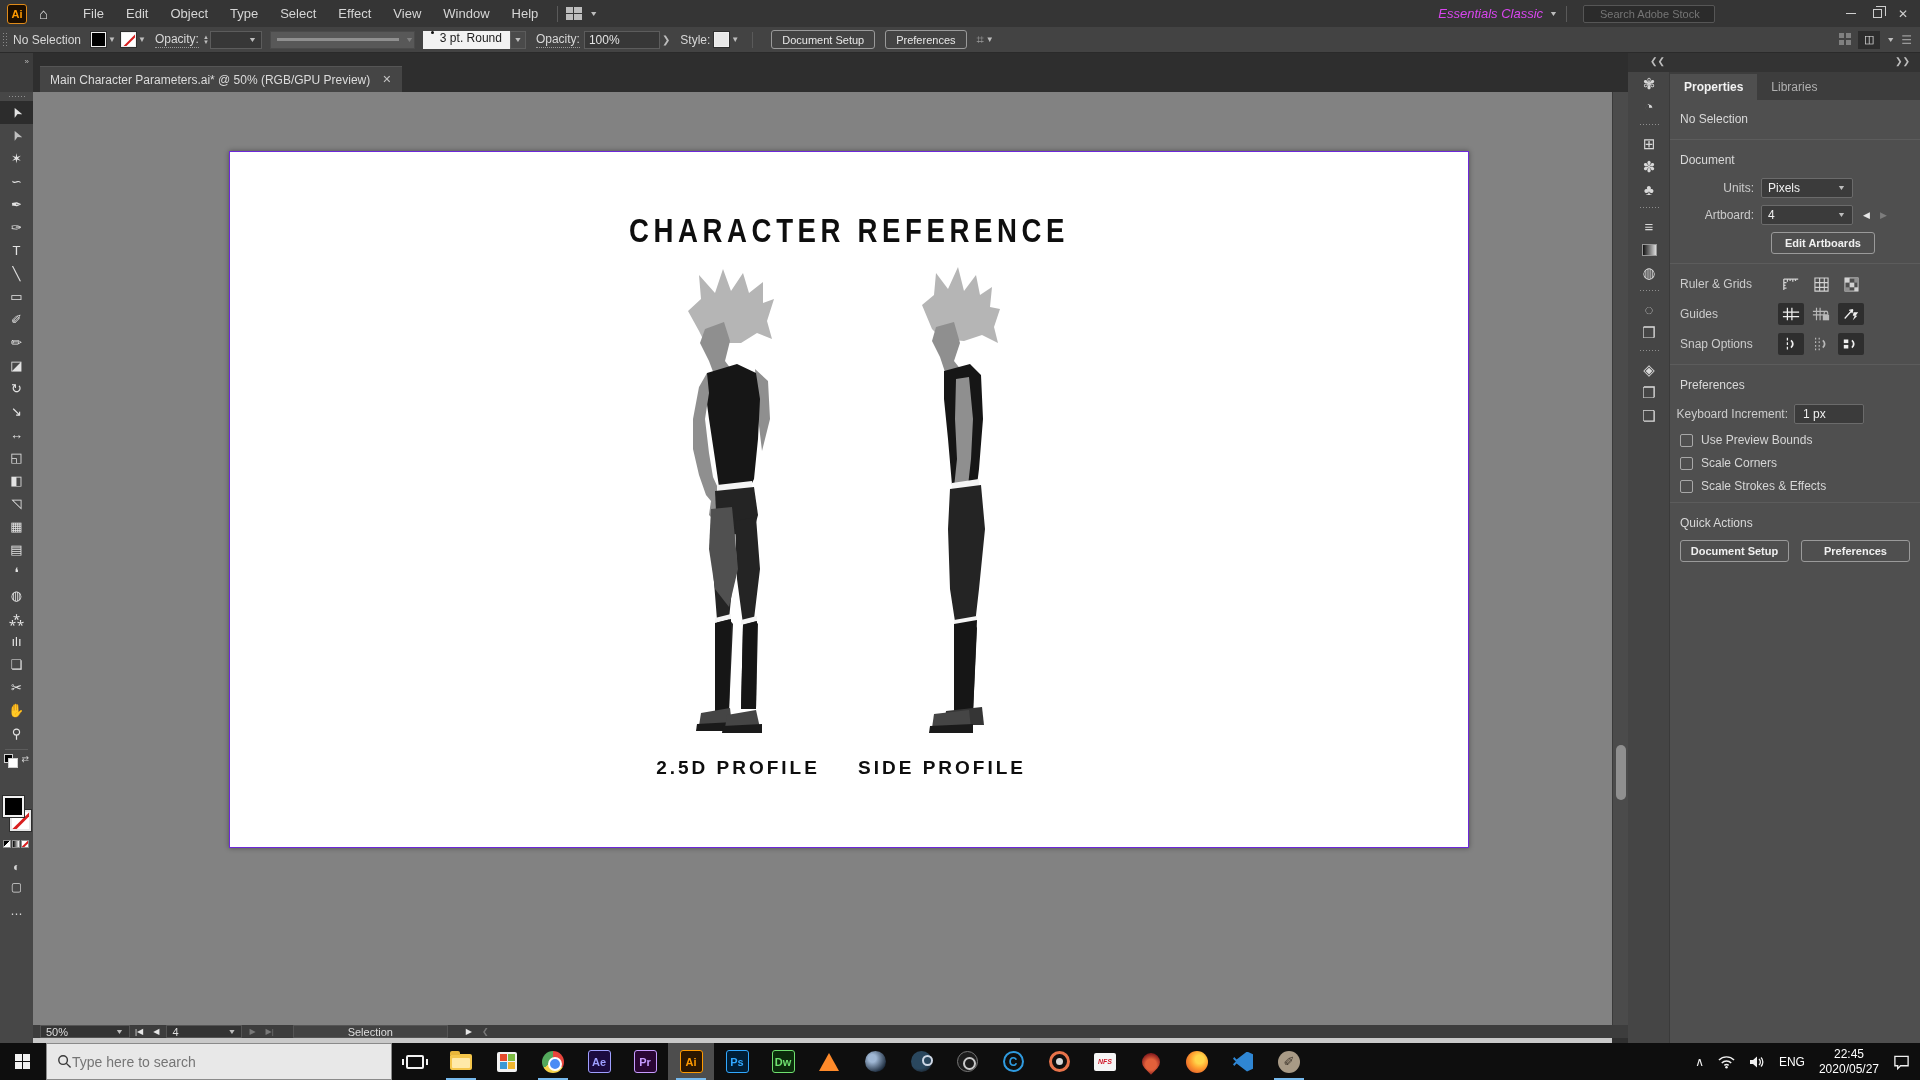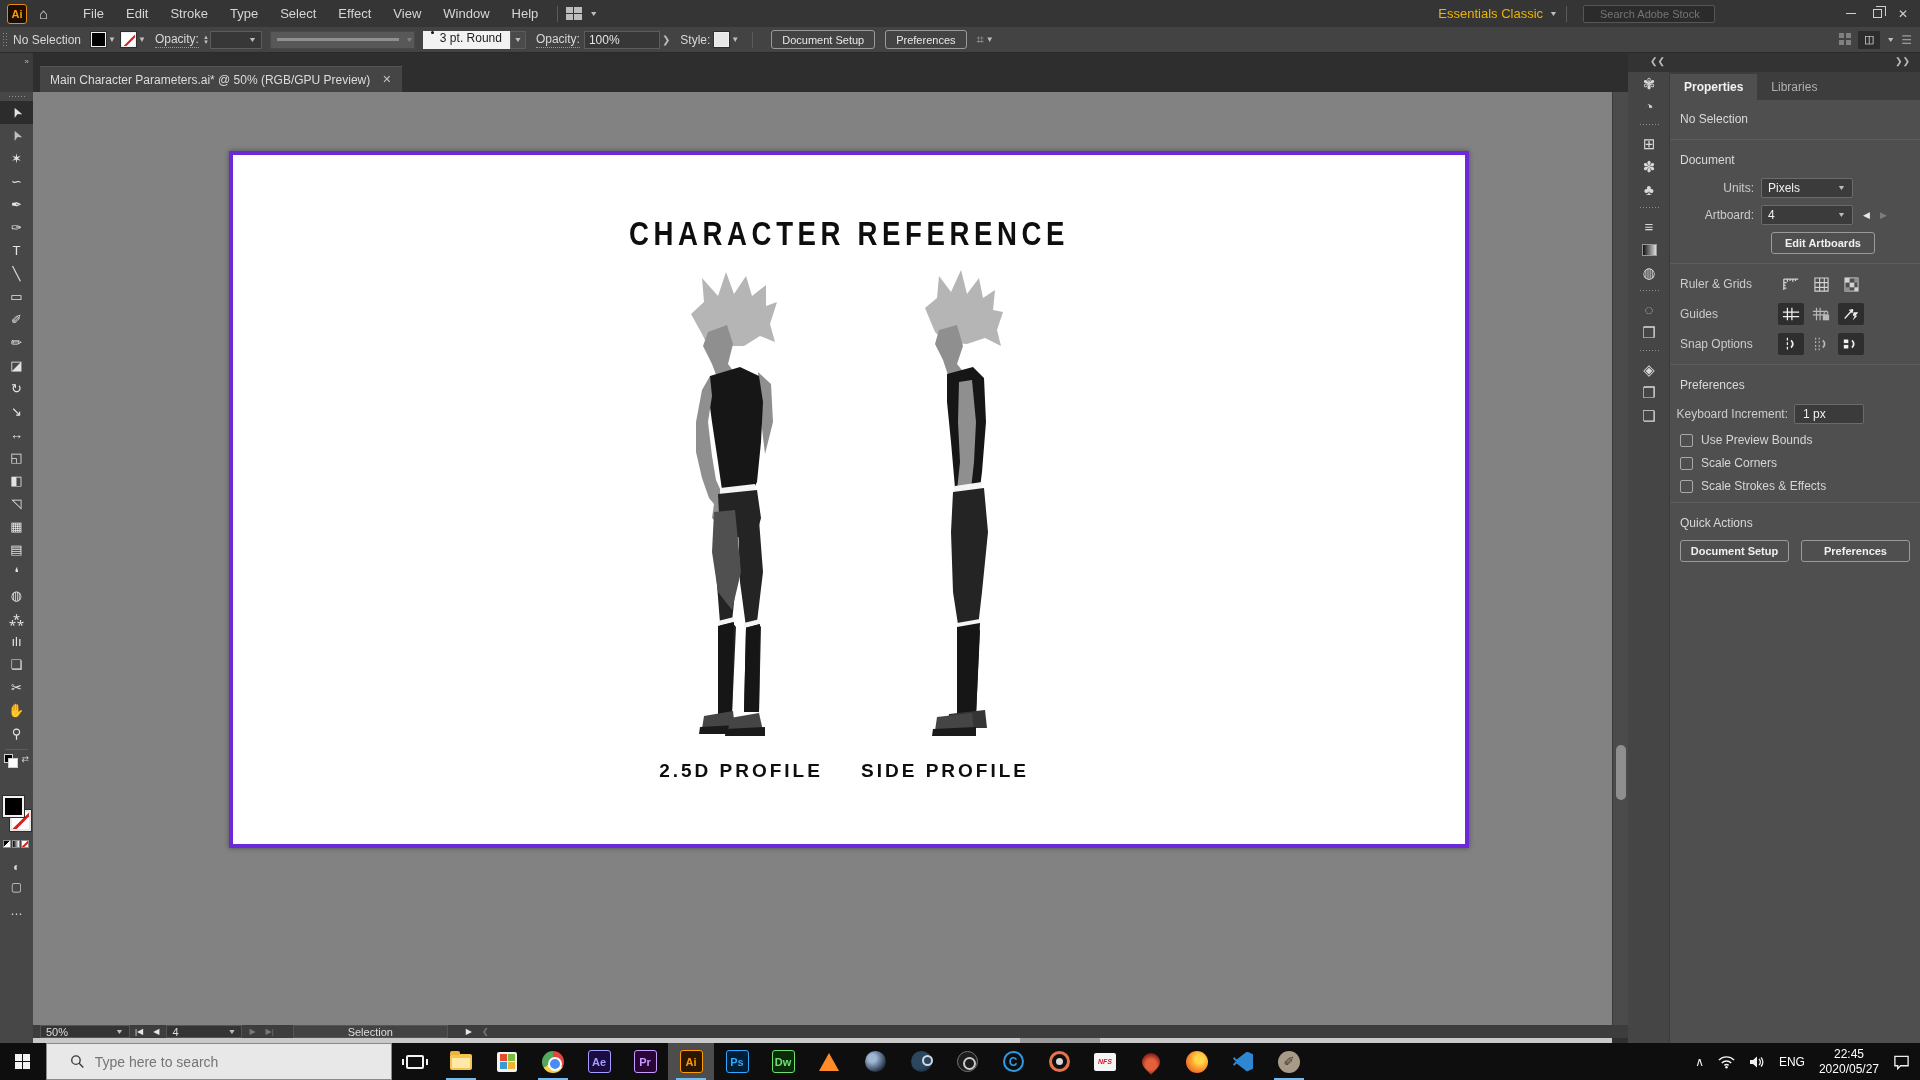--- a/index.html
+++ b/index.html
@@ -11,21 +11,21 @@
     display:flex; align-items:center; color:#d6d6d6; font-size:13px; }
   #ai-badge { width:20px; height:20px; margin-left:7px; border:1px solid #e08b1a; border-radius:3px;
     background:#1c0e00; color:#ff9a00; font-size:11px; font-weight:bold; display:flex; align-items:center; justify-content:center; }
   #home-ico { margin-left:12px; font-size:15px; color:#e0e0e0; }
   #menus { display:flex; margin-left:24px; gap:0; }
   #menus span { padding:0 11px; cursor:default; }
   .tb-sep { width:1px; height:16px; background:#5a5a5a; margin:0 8px; }
   #ws-grid { width:17px; height:13px; display:grid; grid-template-columns:7px 8px; grid-template-rows:6px 6px; gap:1px; }
   #ws-grid i { background:#bdbdbd; }
   .chev { color:#bdbdbd; font-size:9px; transform:scaleY(.8); display:inline-block; }
-  #ws-label { margin-left:auto; color:#eab308; }
+  #ws-label { margin-left:auto; color:#d946ef;font-style:italic; }
   #stock-search { width:132px; height:18px; background:#2b2b2b; border:1px solid #565656; border-radius:2px;
     display:flex; align-items:center; margin:0 8px; padding:0 16px; }
   #stock-search input { background:transparent; border:none; outline:none; color:#8f8f8f; font-size:11px; width:100px; font-family:"Liberation Sans",sans-serif;}
   .winbtns { display:flex; margin-left:115px; margin-right:4px; }
   .winbtns > div { width:26px; height:20px; display:flex; align-items:center; justify-content:center; color:#cfcfcf; font-size:12px; }
   .min-bar { width:10px; height:1px; background:#cfcfcf; }
   .restore-box { width:9px; height:9px; border:1px solid #cfcfcf; position:relative; }
   .restore-box::before { content:""; position:absolute; left:2px; top:-4px; width:9px; height:9px; border:1px solid #cfcfcf; border-left:none; border-bottom:none; }
 
   
@@ -83,21 +83,21 @@
   #mini-swatches span { width:8px; height:8px; border:1px solid #8f8f8f; display:block; }
   #ms-color { background:linear-gradient(135deg,#000 50%,#fff 50%); }
   #ms-grad { background:linear-gradient(90deg,#000,#fff); }
   #ms-none { background:#fff; position:relative; overflow:hidden; }
   #ms-none::after { content:""; position:absolute; left:-2px; top:2px; width:12px; height:2px; background:#d81e1e; transform:rotate(-45deg); }
   .tb-bottom-ico { position:absolute; left:0; width:33px; text-align:center; color:#d6d6d6; font-size:12px; }
 
   
   #canvas { position:absolute; left:33px; top:92px; width:1579px; height:933px; background:#828282; }
   #artboard { position:absolute; left:196px; top:59px; width:1240px; height:697px; background:#ffffff;
-    box-shadow:0 0 5px rgba(0,0,0,.40); border:4px solid #6d28d9; }
+    box-shadow:0 0 5px rgba(0,0,0,.40); border:1px solid #6d28d9; }
   #art-title { position:absolute; left:0; top:62px; width:100%; text-align:center; color:#0e0e0e;
     font-size:30px; font-weight:bold; letter-spacing:5px; transform:scale(.92,1.08); }
   .fig { position:absolute; top:115px; }
   #fig-a { left:441px; } #fig-b { left:676px; }
   .fig-label { position:absolute; top:605px; transform:translateX(-50%); color:#0e0e0e;
     font-size:19px; font-weight:bold; letter-spacing:3px; white-space:nowrap; }
   #fig-label-a { left:508px; } #fig-label-b { left:712px; }
 
   
   #vscroll { position:absolute; left:1612px; top:92px; width:16px; height:933px; background:#4b4b4b; border-left:1px solid #3a3a3a; }
@@ -154,21 +154,21 @@
     color:#efefef; padding:9px 8px; font-size:12px; font-family:"Liberation Sans",sans-serif; }
   #qa-btns { display:flex; gap:12px; padding:6px 10px; }
   #qa-btns .p-btn { width:112px; }
 
   
   #taskbar { position:absolute; left:0; top:1043px; width:1920px; height:37px; background:#0e0e0e;
     display:flex; align-items:center; color:#fff; }
   #start { width:46px; height:37px; display:flex; align-items:center; justify-content:center; }
   #start .wlogo { width:16px; height:16px; display:grid; grid-template-columns:7px 7px; grid-template-rows:7px 7px; gap:1px; }
   #start .wlogo i { background:#f2f2f2; }
-  #tb-search { width:346px; height:37px; background:#e8e8e8; border:1px solid #8a8a8a; display:flex; align-items:center; padding:0 23px; gap:10px; }
+  #tb-search { width:346px; height:37px; background:#e8e8e8; border:1px solid #8a8a8a; display:flex; align-items:center; padding:0 10px; }
   #tb-search input { border:none; outline:none; background:transparent; font-size:14px; color:#4a4a4a; width:280px; font-family:"Liberation Sans",sans-serif; }
   #apps { display:flex; align-items:center; height:37px; }
   .app { width:46px; height:37px; display:flex; align-items:center; justify-content:center; position:relative; }
   .app.active { background:#4d4d4d; }
   .app .ul { position:absolute; left:8px; bottom:0; width:30px; height:2px; background:#76b9ed; }
   .icon-adobe { width:23px; height:23px; border-radius:3px; display:flex; align-items:center; justify-content:center;
     font-size:11px; font-weight:bold; border:1px solid currentColor; }
   .icon-folder { width:22px; height:16px; background:#f5c64b; border-radius:2px; position:relative; }
   .icon-folder::before { content:""; position:absolute; left:0; top:-3px; width:10px; height:4px; background:#e9b63a; border-radius:2px 2px 0 0; }
   .icon-folder::after { content:""; position:absolute; left:2px; top:4px; width:18px; height:10px; background:#ffe9a8; border-radius:1px; }
@@ -210,21 +210,21 @@
 </style>
 </head>
 <body>
 
 <div id="titlebar">
   <div id="ai-badge">Ai</div>
   <div id="home-ico">⌂</div>
   <div id="menus">
     <span>File</span>
     <span>Edit</span>
-    <span>Stroke</span>
+    <span>Object</span>
     <span>Type</span>
     <span>Select</span>
     <span>Effect</span>
     <span>View</span>
     <span>Window</span>
     <span>Help</span>
   </div>
   <div class="tb-sep"></div>
   <div id="ws-grid">
       <i></i>

